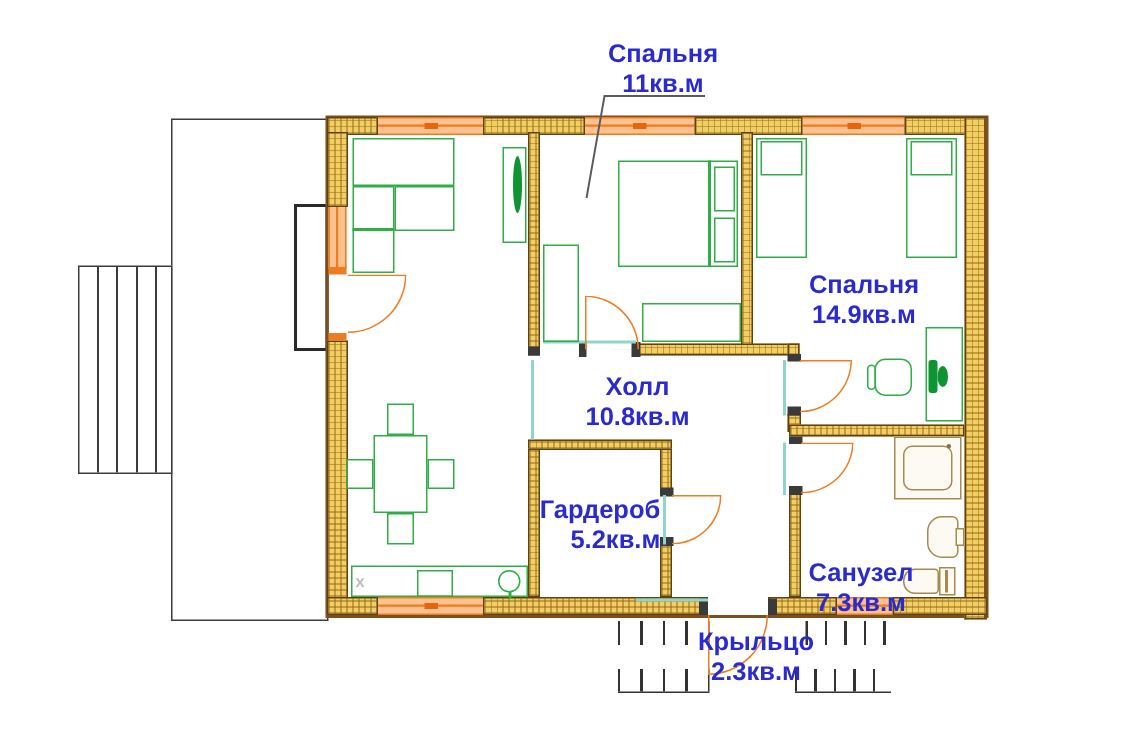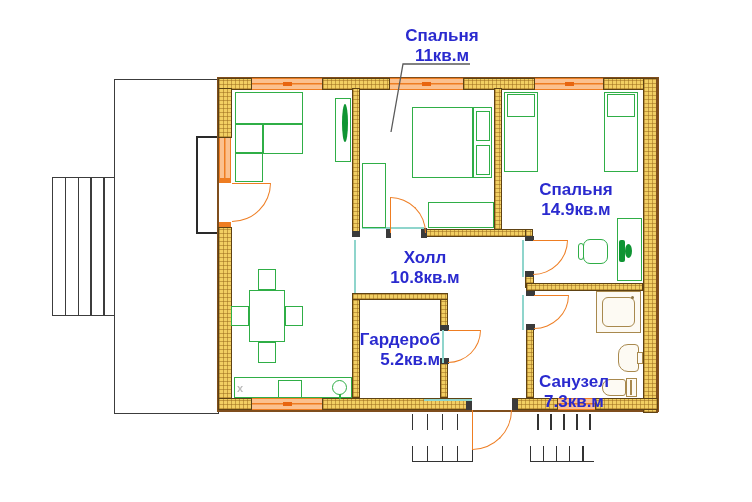--- a/index.html
+++ b/index.html
@@ -171,18 +171,22 @@
     <span>10.8кв.м</span>
   </div>
   <div class="a lbl" style="left:400px;top:330px;text-align:right;">
     <span>Гардероб</span><br>
     <span>5.2кв.м</span>
   </div>
   <div class="a lbl" style="left:574px;top:340px;margin-top:32px;">
     <span>Санузел</span><br>
     <span>7.3кв.м</span>
   </div>
+  <div class="a lbl" style="left:504px;top:418px;">
+    <span>Крыльцо</span><br>
+    <span>2.3кв.м</span>
+  </div>
 
   <svg class="ov" width="752" height="502" viewBox="0 0 752 502">
     <polyline points="470,64 403,64 391,132" fill="none" stroke="#5A5A5A" stroke-width="1.3"></polyline>
   </svg>
 
 </div>
 
 </body></html>

